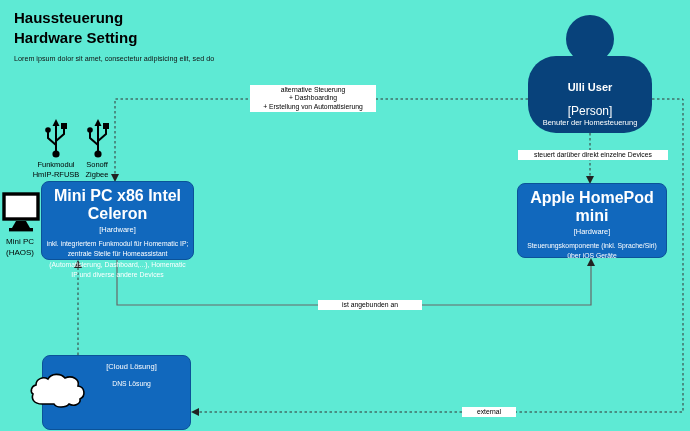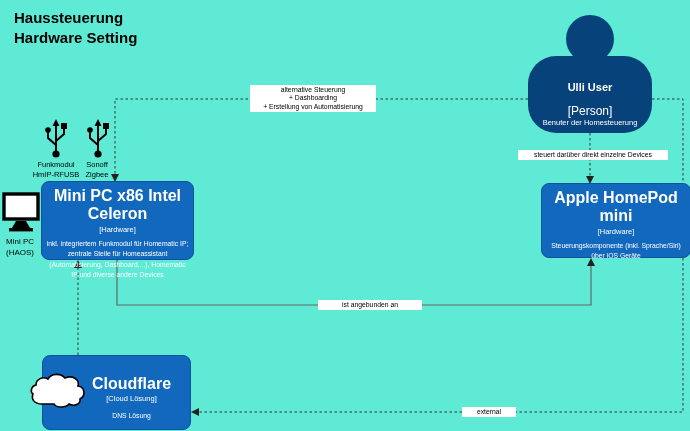--- a/index.html
+++ b/index.html
@@ -18,40 +18,41 @@
   .person-body .n{font-size:11px;font-weight:bold;}
   .person-body .t{font-size:12px;margin-top:11px;}
   .person-body .d{font-size:7.5px;}
   
   .node{position:absolute;background:var(--node-fill);border:1.5px solid var(--node-border);
     border-radius:8px;color:#fff;text-align:center;box-sizing:border-box;padding:5px 4px 2px 4px;}
   .node .n{font-size:16px;font-weight:bold;line-height:1.15;}
   .node .t{font-size:7.5px;margin-top:1px;}
   .node .d{font-size:6.8px;line-height:1.55;margin-top:5px;}
   #node-minipc{left:41px;top:181px;width:153px;height:79px;}
-  #node-homepod{left:517px;top:183px;width:150px;height:75px;margin-left:24px;}
+  #node-homepod{left:517px;top:183px;width:150px;height:75px;}
   #node-cloudflare{left:42px;top:355px;width:149px;height:75px;padding-left:34px;}
   
   .icon-abs{position:absolute;}
   .icon-label{position:absolute;font-size:7.5px;text-align:center;line-height:1.35;color:#000;}
   
   .edge-label{position:absolute;background:#fff;font-size:6.8px;line-height:1.25;text-align:center;color:#000;padding:1px 2px;}
   
   #edges{position:absolute;left:0;top:0;width:690px;height:431px;pointer-events:none;}
 </style>
 </head>
 <body>
 
 <div id="canvas">
 
   <div class="title">
     <div>Haussteuerung</div>
     <div>Hardware Setting</div>
   </div>
   <div class="subtitle">
+    <div>Lorem ipsum dolor sit amet, consectetur adipisicing elit, sed do</div>
   </div>
 
   <svg id="edges" viewBox="0 0 690 431">
 
     <path d="M528,99 H115 V176" fill="none" stroke="#333" stroke-width="1" stroke-dasharray="2.5,2.5"></path>
     <polygon points="111,174 119,174 115,182" fill="#222"></polygon>
 
     <path d="M590,133 V177" fill="none" stroke="#333" stroke-width="1" stroke-dasharray="2.5,2.5"></path>
     <polygon points="586,176 594,176 590,184" fill="#222"></polygon>
 
@@ -78,21 +79,20 @@
     <div class="d">inkl. integriertem Funkmodul für Homematic IP; zentrale Stelle für Homeassistant (Automatisierung, Dashboard,...), Homematic IP und diverse andere Devices</div>
   </div>
 
   <div class="node" id="node-homepod">
     <div class="n">Apple HomePod mini</div>
     <div class="t">[Hardware]</div>
     <div class="d">Steuerungskomponente (inkl. Sprache/Siri) über iOS Geräte</div>
   </div>
 
   <div class="node" id="node-cloudflare">
-    <div class="n" style="margin-top:14px">Cloudflare</div>
     <div class="t">[Cloud Lösung]</div>
     <div class="d" style="margin-top:8px">DNS Lösung</div>
   </div>
   <svg class="icon-abs" style="left:28px;top:368px" width="60" height="42" viewBox="0 0 60 42">
     <path d="M14 36 C6 36 3 31 5 26 C2 24 3 18 8 17 C8 11 15 8 20 11 C23 5 33 5 37 10 C44 7 52 11 50 18 C57 19 58 28 52 31 C53 36 46 39 41 36 C38 40 28 40 26 36 Z" fill="#ffffff" stroke="#000" stroke-width="1.6"></path>
   </svg>
 
   <svg class="icon-abs" style="left:2px;top:192px" width="40" height="42" viewBox="0 0 40 42">
     <rect x="2" y="2" width="34" height="25" fill="#fff" stroke="#000" stroke-width="3.4"></rect>
     <polygon points="14,29 24,29 28,36 10,36" fill="#000"></polygon>

